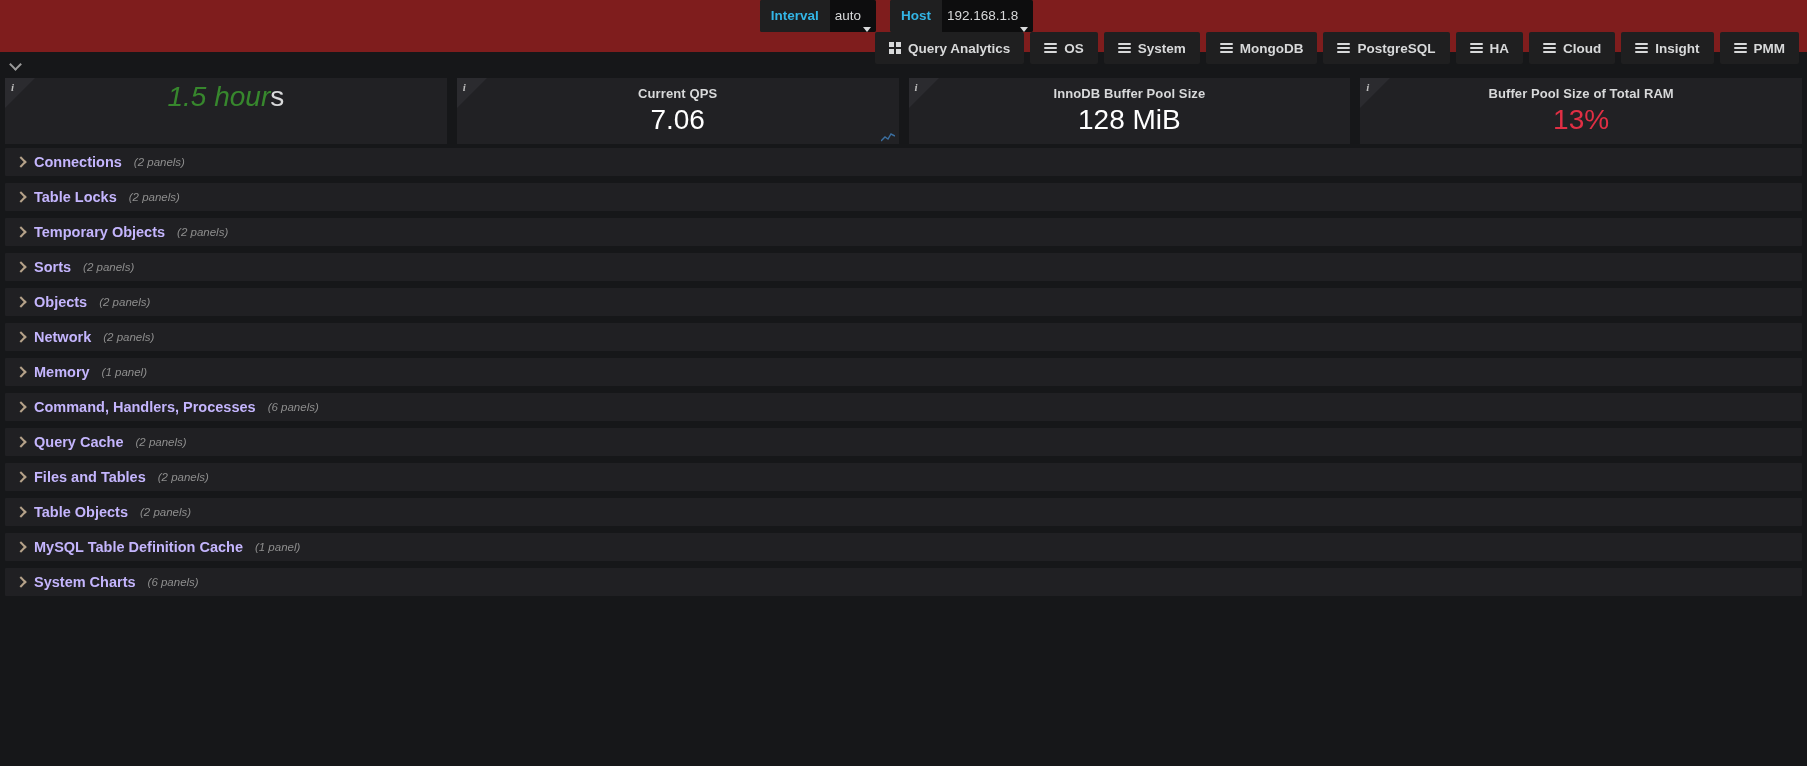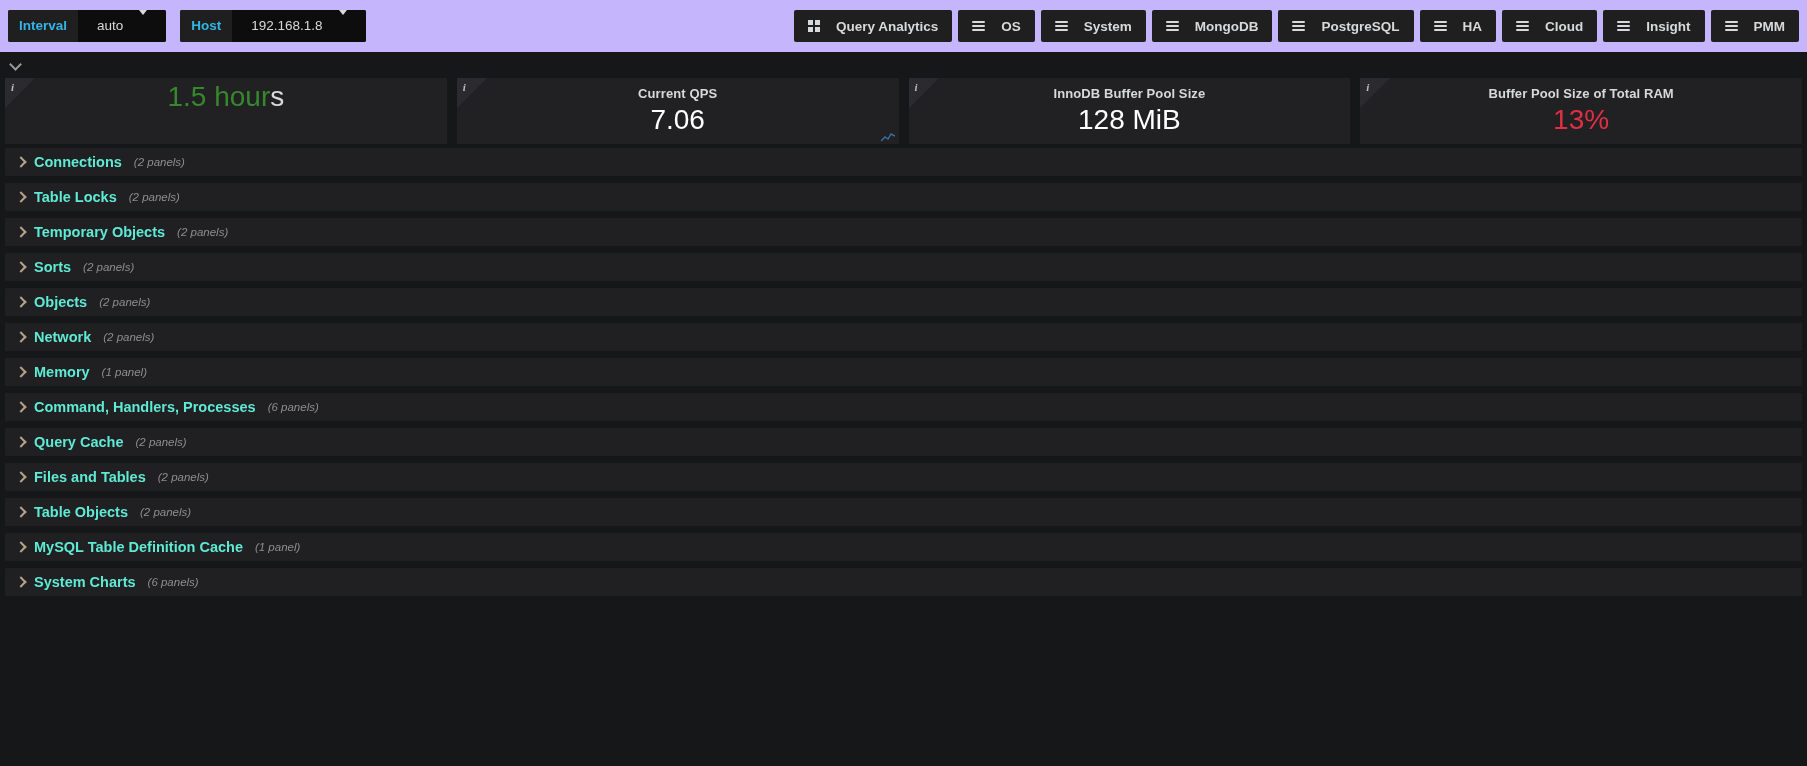--- a/index.html
+++ b/index.html
@@ -6,25 +6,26 @@
   html, body {
     width: 1807px; height: 766px;
     background: #161719;
     font-family: "Liberation Sans", sans-serif;
     overflow: hidden;
   }
 
   
   .toolbar {
     height: 52px;
-    background: #c4b5fd;
+    background: #7f1d1d;
     display: flex;
     align-items: center;
     padding: 0 8px 0 0;
     position: relative;
+    flex-direction: column;
   }
   .submenu-left {
     display: flex;
     align-items: center;
     height: 100%;
     padding-left: 8px;
   }
   .var-group {
     display: flex;
     align-items: center;
@@ -41,26 +42,26 @@
     padding: 0 11px;
     height: 32px;
     line-height: 32px;
     background: #1f1f20;
     white-space: nowrap;
   }
   .var-value {
     background: #0d0d0e;
     color: #d8d9da;
     font-size: 13.5px;
-    padding: 0 19px;
+    padding: 0 5px;
     height: 32px;
     line-height: 32px;
     display: flex;
-    align-items: flex-start;
-    gap: 16px;
+    align-items: flex-end;
+    gap: 2px;
     white-space: nowrap;
     cursor: pointer;
   }
   .caret {
     width: 0; height: 0;
     border-left: 4px solid transparent;
     border-right: 4px solid transparent;
     border-top: 5px solid #d8d9da;
     display: inline-block;
   }
@@ -112,21 +113,21 @@
   .submenu-right {
     margin-left: auto;
     display: flex;
     align-items: center;
     height: 100%;
     padding-right: 0;
   }
   .navlink {
     display: flex;
     align-items: center;
-    gap: 16px;
+    gap: 7px;
     height: 32px;
     padding: 0 14px;
     margin-left: 6px;
     background: #1f1f20;
     border-radius: 2px;
     color: #d8d9da;
     font-size: 13.5px;
     font-weight: 600;
     white-space: nowrap;
     cursor: pointer;
@@ -258,21 +259,21 @@
   .chev-right::before {
     content: "";
     position: absolute;
     left: 3px; top: 3px;
     width: 6px; height: 6px;
     border: solid #b5a28a;
     border-width: 2px 2px 0 0;
     transform: rotate(45deg);
   }
   .row-title {
-    color: #5eead4;
+    color: #c4b5fd;
     font-size: 14.5px;
     font-weight: bold;
     white-space: nowrap;
   }
   .row-count {
     color: #8e8e8e;
     font-size: 11.5px;
     font-style: italic;
     margin-left: 12px;
     white-space: nowrap;
@@ -394,21 +395,21 @@
 <div class="collapse-row">
   <span class="chev-down"></span>
 </div>
 
 <div class="stat-row">
 
   <div class="stat-panel">
     <span class="stat-corner"></span>
     <span class="stat-info">i</span>
     <div class="stat-value">
-      <span style="color: rgb(55, 135, 45);">1.5 hour</span><span style="color: rgb(216, 217, 218);">s</span>
+      <span style="color: rgb(55, 135, 45); font-style: italic;">1.5 hour</span><span style="color: rgb(216, 217, 218);">s</span>
     </div>
   </div>
 
   <div class="stat-panel">
     <span class="stat-corner"></span>
     <span class="stat-info">i</span>
     <div class="stat-title">Current QPS</div>
     <div class="stat-value">
       <span style="color: rgb(255, 255, 255);">7.06</span><span style="color: rgb(255, 255, 255);"></span>
     </div>

